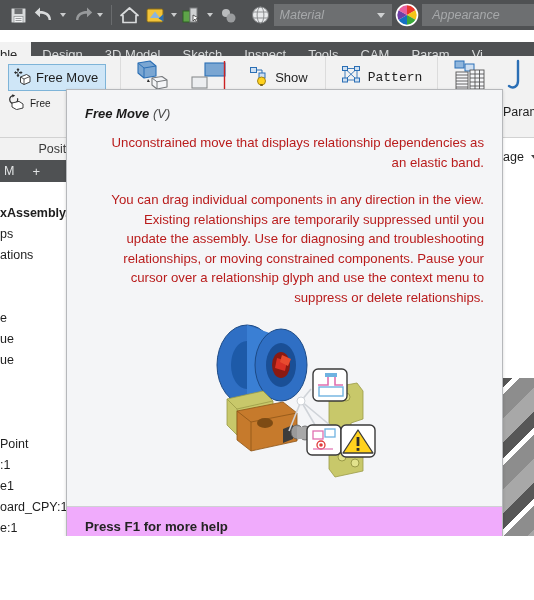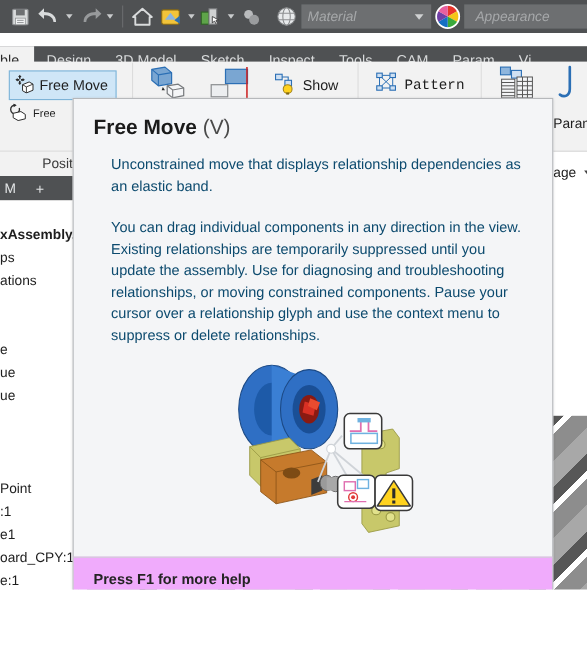--- a/index.html
+++ b/index.html
@@ -196,32 +196,34 @@
     border: 1px solid #b6b8bb;
     box-shadow: 0 1px 3px rgba(0,0,0,0.16);
     display: flex; flex-direction: column;
   }
   .tt-body {
     flex: 1 1 auto;
     padding: 16px 18px 0 18px;
     overflow: hidden;
   }
   .tt-title {
-    font-size: 19px;
+    font-size: 13px;
     color: #1a1a1a;
     margin-bottom: 12px;
+    font-style: italic;
   }
   .tt-title .tt-name { font-weight: bold; }
   .tt-title .tt-key { font-weight: normal; color: #4a4a4a; }
   .tt-para {
     font-size: 13.2px;
     line-height: 19.5px;
-    color: #0c4a6e;
+    color: #b91c1c;
     margin: 0 0 18px 16px;
     max-width: 402px;
+    text-align: right;
   }
   .tt-para.p2 { margin-bottom: 6px; }
   .tt-illus {
     position: relative;
     width: 100%;
     height: 175px;
     margin-top: 2px;
   }
   .tt-illus svg { display: block; margin: 0 auto; }
   .tt-footer {

